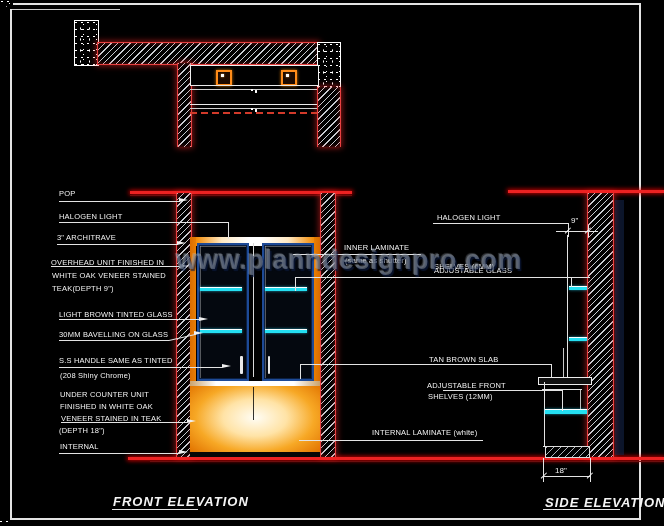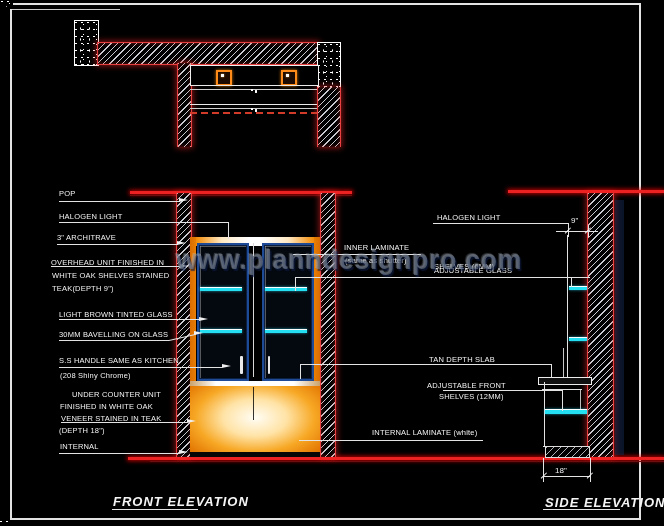--- a/index.html
+++ b/index.html
@@ -123,38 +123,38 @@
   <div class="ln" style="left:59px;top:221.5px;width:169px;height:1px"></div>
   <div class="ln" style="left:227.5px;top:221.5px;width:1px;height:17px"></div>
 
   <div class="t" style="left:57px;top:232.5px">3" ARCHITRAVE</div>
   <div class="ln" style="left:57px;top:243.5px;width:120px;height:1px"></div>
   <div class="ar" style="left:177px;top:241.4px"></div>
 
   <div class="t" style="left:51px;top:257.5px">OVERHEAD UNIT FINISHED IN</div>
   <div class="ln" style="left:51px;top:265.8px;width:129px;height:1px"></div>
   <div class="ar" style="left:180px;top:263.7px"></div>
-  <div class="t" style="left:52px;top:270.5px">WHITE OAK SHELVES STAINED</div>
+  <div class="t" style="left:52px;top:270.5px">WHITE OAK VENEER STAINED</div>
   <div class="t" style="left:52px;top:283.5px">TEAK(DEPTH 9")</div>
 
   <div class="t" style="left:59px;top:309.5px">LIGHT BROWN TINTED GLASS</div>
   <div class="ln" style="left:59px;top:319.3px;width:140px;height:1px"></div>
   <div class="ar" style="left:199px;top:317.2px"></div>
 
   <div class="t" style="left:59px;top:329.5px">30MM BAVELLING ON GLASS</div>
   <div class="ln" style="left:59px;top:340px;width:110px;height:1px"></div>
   <div class="ln" style="left:169px;top:339.5px;width:28px;height:1px;transform:rotate(-13deg);transform-origin:left center"></div>
   <div class="ar" style="left:194px;top:331px"></div>
 
-  <div class="t" style="left:59px;top:355.5px">S.S HANDLE SAME AS KITCHEN</div>
+  <div class="t" style="left:59px;top:355.5px">S.S HANDLE SAME AS TINTED</div>
   <div class="ln" style="left:59px;top:366.5px;width:163px;height:1px"></div>
   <div class="ar" style="left:222px;top:364.4px"></div>
   <div class="t" style="left:60px;top:370.5px">(208 Shiny Chrome)</div>
 
-  <div class="t" style="left:72px;top:389.5px">UNDER COUNTER UNIT</div>
+  <div class="t" style="left:60px;top:389.5px">UNDER COUNTER UNIT</div>
   <div class="t" style="left:60px;top:401.5px">FINISHED IN WHITE OAK</div>
   <div class="t" style="left:61px;top:413.5px">VENEER STAINED IN TEAK</div>
   <div class="ln" style="left:61px;top:421.5px;width:126px;height:1px"></div>
   <div class="ar" style="left:187px;top:419.4px"></div>
   <div class="t" style="left:59px;top:426px">(DEPTH 18")</div>
 
   <div class="t" style="left:60px;top:441.5px">INTERNAL</div>
   <div class="ln" style="left:59px;top:452.5px;width:120px;height:1px"></div>
   <div class="ar" style="left:179px;top:450.4px"></div>
 
@@ -164,29 +164,29 @@
   <div class="t" style="left:344px;top:242.5px">INNER LAMINATE</div>
   <div class="ln" style="left:293px;top:253.5px;width:128px;height:1px"></div>
   <div class="t" style="left:345px;top:255.5px">(same as shutter)</div>
 
   <div class="t" style="left:434px;top:265.5px">ADJUSTABLE GLASS</div>
   <div class="ln" style="left:294.5px;top:276.5px;width:295px;height:1px"></div>
   <div class="ln" style="left:294.5px;top:276.5px;width:1px;height:14px"></div>
   <div class="ln" style="left:570.5px;top:276.5px;width:1px;height:10px"></div>
   <div class="t" style="left:434px;top:262px">SHELVES (6MM)</div>
 
-  <div class="t" style="left:429px;top:354.5px">TAN DEPTH SLAB</div>
+  <div class="t" style="left:429px;top:354.5px">TAN BROWN SLAB</div>
   <div class="ln" style="left:299.5px;top:363.5px;width:252px;height:1px"></div>
   <div class="ln" style="left:299.5px;top:363.5px;width:1px;height:15px"></div>
   <div class="ln" style="left:550.5px;top:363.5px;width:1px;height:14px"></div>
 
   <div class="t" style="left:427px;top:380.5px">ADJUSTABLE FRONT</div>
   <div class="ln" style="left:443px;top:389.5px;width:119px;height:1px"></div>
   <div class="ln" style="left:561.5px;top:389.5px;width:1px;height:21px"></div>
-  <div class="t" style="left:439px;top:391.8px">SHELVES (12MM)</div>
+  <div class="t" style="left:428px;top:391.8px">SHELVES (12MM)</div>
 
   <div class="t" style="left:372px;top:427.5px">INTERNAL LAMINATE (white)</div>
   <div class="ln" style="left:299px;top:439.5px;width:184px;height:1px"></div>
 
   <div class="wm" style="left:176px;top:245px">www.planndesignpro.com</div>
 
   <div class="title" style="left:113px;top:494px">FRONT ELEVATION</div>
   <div class="ln" style="left:112px;top:508.5px;width:86px;height:1px"></div>
   <div class="title" style="left:545px;top:494.5px">SIDE ELEVATION</div>
   <div class="ln" style="left:543px;top:508.5px;width:77px;height:1px"></div>

